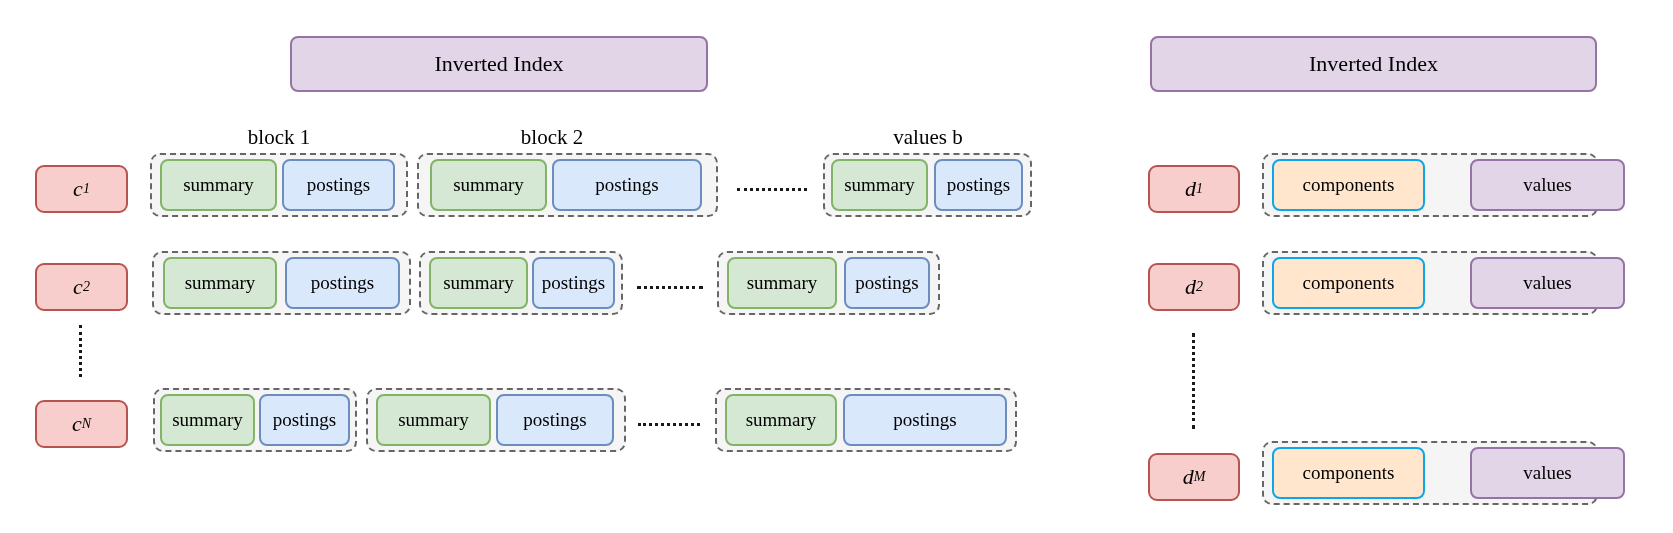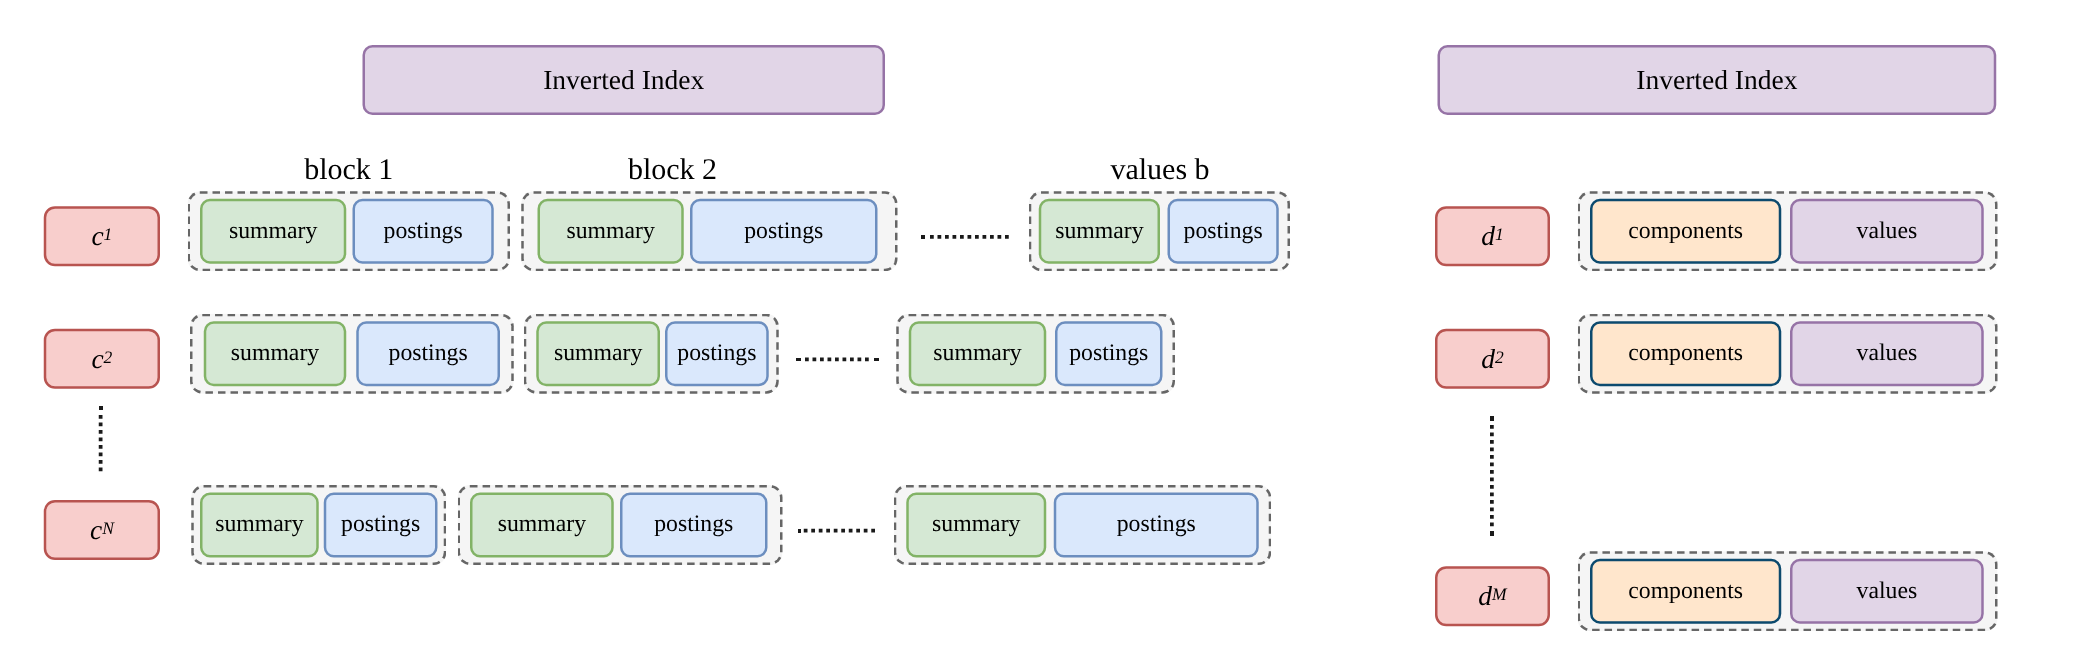--- a/index.html
+++ b/index.html
@@ -15,21 +15,21 @@
   .abs { position: absolute; box-sizing: border-box; }
   .hdr {
     display: flex; align-items: center; justify-content: center;
     background: #e1d5e7;
     border: 2px solid #9673a6;
     border-radius: 8px;
     font-size: 22px;
   }
   .blabel {
     display: flex; align-items: flex-end; justify-content: center;
-    font-size: 24px;
+    font-size: 21px;
     height: 24px;
   }
   .rowlabel {
     display: flex; align-items: center; justify-content: center;
     background: #f8cecc;
     border: 2.5px solid #b85450;
     border-radius: 9px;
     font-size: 22px;
     font-style: italic;
   }
@@ -39,34 +39,34 @@
     border: 2px dashed #666666;
     border-radius: 10px;
   }
   .cell {
     display: flex; align-items: center; justify-content: center;
     border-radius: 8px;
     font-size: 19px;
   }
   .cell.green  { background: #d5e8d4; border: 2px solid #82b366; }
   .cell.blue   { background: #dae8fc; border: 2px solid #6c8ebf; }
-  .cell.orange { background: #ffe6cc; border: 2px solid #0c4a6e; }
-  .cell.purple { background: #e1d5e7; border: 2px solid #9673a6; }
+  .cell.orange { background: #ffe6cc; border: 2px solid #0ea5e9; }
+  .cell.purple { background: #e1d5e7; border: 2px solid #9673a6; margin-left: 38px; }
   .dots-h { height: 0; border-top: 3px dotted #1a1a1a; }
   .dots-v { width: 0; border-left: 3px dotted #1a1a1a; }
 </style>
 </head>
 <body>
 
 <div class="canvas">
 
   <div class="abs hdr" style="left:290px; top:36px; width:418px; height:56px">Inverted Index</div>
 
   <div class="abs blabel" style="left:219px; top:126px; width:120px">block 1</div>
-  <div class="abs blabel" style="left:478px; top:126px; width:120px">block 2</div>
+  <div class="abs blabel" style="left:492px; top:126px; width:120px">block 2</div>
   <div class="abs blabel" style="left:868px; top:126px; width:120px">values b</div>
 
   <div class="abs rowlabel" style="left:35px; top:165px; width:93px; height:48px">
     <span>c</span>
       <sub>1</sub>
   </div>
   <div class="abs container" style="left:150px; top:153px; width:258px; height:64px"></div>
   <div class="abs cell green" style="left:160px; top:159px; width:117px; height:52px">summary</div>
   <div class="abs cell blue" style="left:282px; top:159px; width:113px; height:52px">postings</div>
 

